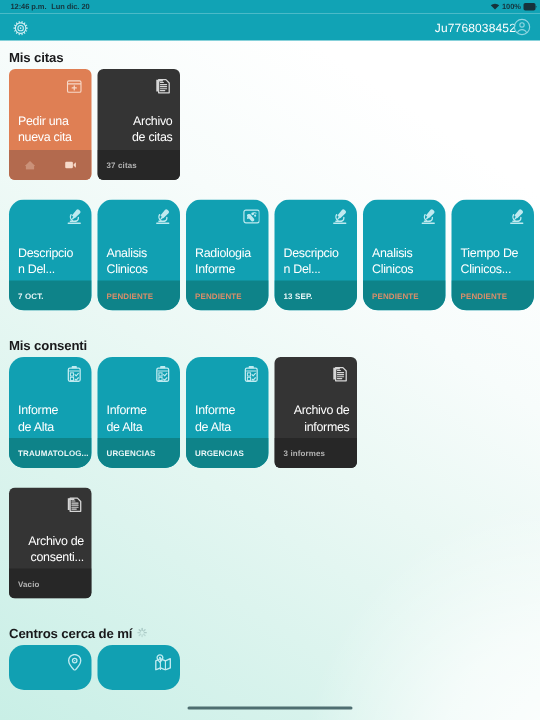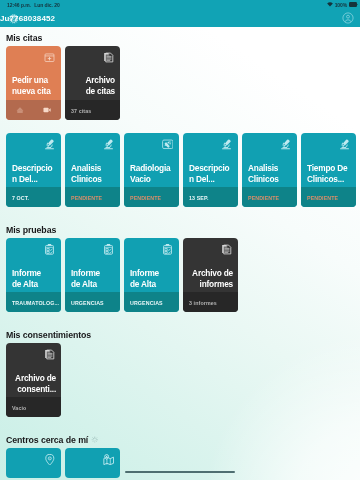--- a/index.html
+++ b/index.html
@@ -16,52 +16,52 @@
   .statusbar{position:relative;height:9px;background:#11A3B5;display:flex;align-items:center;
      padding:0 2px 0 7px;color:#16333c;}
   .sb-left{display:flex;align-items:center;gap:3.2px;font-size:5px;letter-spacing:-.05px;font-weight:700;}
   .sb-right{margin-left:auto;display:flex;align-items:center;gap:1.6px;font-size:5px;font-weight:700;letter-spacing:-.05px;}
   .wifi{width:6px;height:5px;display:block;}
   .batt{width:8px;height:4.2px;background:#16333c;border-radius:1.2px;position:relative;}
   .batt-cap{width:0.9px;height:1.7px;background:#16333c;border-radius:0 .6px .6px 0;margin-left:.3px;opacity:.55;}
 
   
   .navbar{position:relative;height:18px;background:#11A3B5;display:flex;align-items:center;}
-  .navtitle{position:absolute;left:0;right:16px;text-align:left;color:#ffffff;font-size:8px;
-     font-weight:700;letter-spacing:.1px;}
+  .navtitle{position:absolute;left:0;right:16px;text-align:right;color:#ffffff;font-size:8px;
+     font-weight:400;letter-spacing:.1px;}
   .nav-ic{position:absolute;display:flex;align-items:center;justify-content:center;}
   .nav-left{left:8.4px;top:4.2px;width:11.5px;height:11.5px;}
   .nav-right{right:6.5px;top:3.2px;width:12px;height:12px;}
 
   
   .content{position:relative;padding:0;margin-top:-12px;}
   .section{padding-top:13.2px;}
   h2.sec{margin:0 0 2.3px 0;padding:3.5px 0 0 6px;font-size:8.8px;font-weight:700;color:#19191b;
      letter-spacing:-.1px;line-height:12px;display:flex;align-items:center;gap:3px;}
   .row{display:flex;gap:4px;padding-left:6px;overflow:hidden;}
 
   
   .card{position:relative;width:55px;flex:0 0 55px;border-radius:4px;overflow:hidden;
      display:flex;flex-direction:column;}
   .card .ic{position:absolute;right:6px;top:5.5px;width:11.5px;height:11.5px;
      display:flex;align-items:center;justify-content:flex-end;}
-  .card .title{padding:0 5px 0 6px;white-space:pre-line;font-size:8.3px;font-weight:700;line-height:11px;color:#ffffff;
+  .card .title{padding:0 5px 0 6px;white-space:pre-line;font-size:8.3px;font-weight:400;line-height:11px;color:#ffffff;
      letter-spacing:-.2px;}
   .card .foot{margin-top:auto;height:20px;display:flex;align-items:center;padding:0 6px;
      font-size:5.3px;font-weight:700;letter-spacing:.1px;white-space:nowrap;overflow:hidden;padding-top:2px;}
   .card.big{height:74px;}
   .card.big .title{position:absolute;left:0;right:0;top:29px;}
   .card.med{height:74px;}
   .card.med .title{position:absolute;left:0;right:0;top:29.5px;}
   .card.tiny{height:30px;}
 
   .c-orange{background:#DF7F54;}
   .c-dark{background:#343434;text-align:right;}
   .c-dark .foot{background:#272727;color:#b4b4b4;}
-  .c-teal{background:#11A0B2;}
+  .c-teal{background:#11A0B2;border-radius:10px;}
   .c-teal .foot{background:#0E8389;}
   .f-white{color:#eaf7f8;}
   .f-orange{color:#D98E6A;}
 
   .actions{margin-top:auto;height:20px;background:#B36A4E;display:flex;align-items:center;
      justify-content:space-around;padding:0 1px;}
   .actions .a{width:9px;height:9px;display:flex;align-items:center;justify-content:center;}
   .actions .a:first-child{opacity:.35;}
 
   .spinner{width:7.5px;height:7.5px;display:inline-block;margin-bottom:1px;}
@@ -214,21 +214,21 @@
               <svg viewBox="0 0 26 22" width="12.5" height="10.6">
                 <rect x="1.4" y="1.4" width="23.2" height="19.2" rx="3" fill="none" stroke="#bfeaf0" stroke-width="1.8"></rect>
                 <path d="M8.9 7.2a2.6 2.6 0 0 0-2.3 4.3l6 6.2a2.6 2.6 0 0 0 4-3.3l-4.4-5.1a3 3 0 0 0-3.3-2.1Z" fill="#bfeaf0"></path>
                 <circle cx="14.6" cy="7.1" r="2.1" fill="#bfeaf0"></circle>
                 <circle cx="18.3" cy="9.8" r="1.6" fill="#bfeaf0"></circle>
                 <path d="M16.3 5.2 19.8 6" stroke="#bfeaf0" stroke-width="1.5" stroke-linecap="round"></path>
                 <circle cx="7.4" cy="13.4" r="1.5" fill="#bfeaf0"></circle>
               </svg>
             </span>
       <div class="title">Radiologia
-Vacio</div>
+Informe</div>
       <div class="foot f-orange">PENDIENTE</div>
     </div>
 
     <div class="card c-teal med">
       <span class="ic">
               <svg viewBox="0 0 24 24" width="11" height="11">
                 <path d="M15.4 1.8a2.4 2.4 0 0 1 3.4 0l1.6 1.6a2.4 2.4 0 0 1 0 3.4L12.8 14.2 8.6 10Z" fill="#bfeaf0"></path>
                 <path d="M11.5 12.9 9.9 14.5" stroke="#bfeaf0" stroke-width="2.2" stroke-linecap="round"></path>
                 <path d="M9.3 17.3A6.1 6.1 0 0 1 7.4 8.9" fill="none" stroke="#bfeaf0" stroke-width="2" stroke-linecap="round"></path>
                 <path d="M6.4 18.6h7.8" stroke="#bfeaf0" stroke-width="2" stroke-linecap="round"></path>
@@ -270,21 +270,21 @@
             </span>
       <div class="title">Tiempo De
 Clinicos...</div>
       <div class="foot f-orange">PENDIENTE</div>
     </div>
   </div>
     </div>
 
     <div class="section">
       <h2 class="sec">
-        <span>Mis pruebas</span>
+        <span>Mis consenti</span>
 
       </h2>
       <div class="row">
     <div class="card c-teal med">
       <span class="ic">
               <svg viewBox="0 0 24 24" width="11" height="11">
                 <rect x="3.4" y="3.2" width="17.2" height="19" rx="2.2" fill="none" stroke="#bfeaf0" stroke-width="1.9"></rect>
                 <path d="M8.2 3.4V2.2a3.8 3.8 0 0 1 7.6 0v1.2Z" fill="#bfeaf0"></path>
                 <path d="M4.6 7.2h14.8" stroke="#bfeaf0" stroke-width="1.6"></path>
                 <rect x="6.4" y="10" width="4.6" height="4.6" fill="none" stroke="#bfeaf0" stroke-width="1.5"></rect>
@@ -341,24 +341,20 @@
               </svg>
             </span>
       <div class="title">Archivo de
 informes</div>
       <div class="foot">3 informes</div>
     </div>
   </div>
     </div>
 
     <div class="section">
-      <h2 class="sec">
-        <span>Mis consentimientos</span>
-
-      </h2>
       <div class="row">
     <div class="card c-dark med">
       <span class="ic">
               <svg viewBox="0 0 24 24" width="11" height="11">
                 <path d="M2.6 2.4h9.6v2.8H5.4v14.4H2.6Z" fill="#d6d6d6"></path>
                 <path d="M6 2.4h10.6l4.8 4.8v14.4H6Z" fill="none" stroke="#d6d6d6" stroke-width="1.9" stroke-linejoin="round"></path>
                 <path d="M8.6 6.6h4.4M8.6 9.6h9M8.6 12.6h9M8.6 15.6h9M8.6 18.3h6.4" stroke="#d6d6d6" stroke-width="1.6" stroke-linecap="round"></path>
               </svg>
             </span>
       <div class="title">Archivo de

